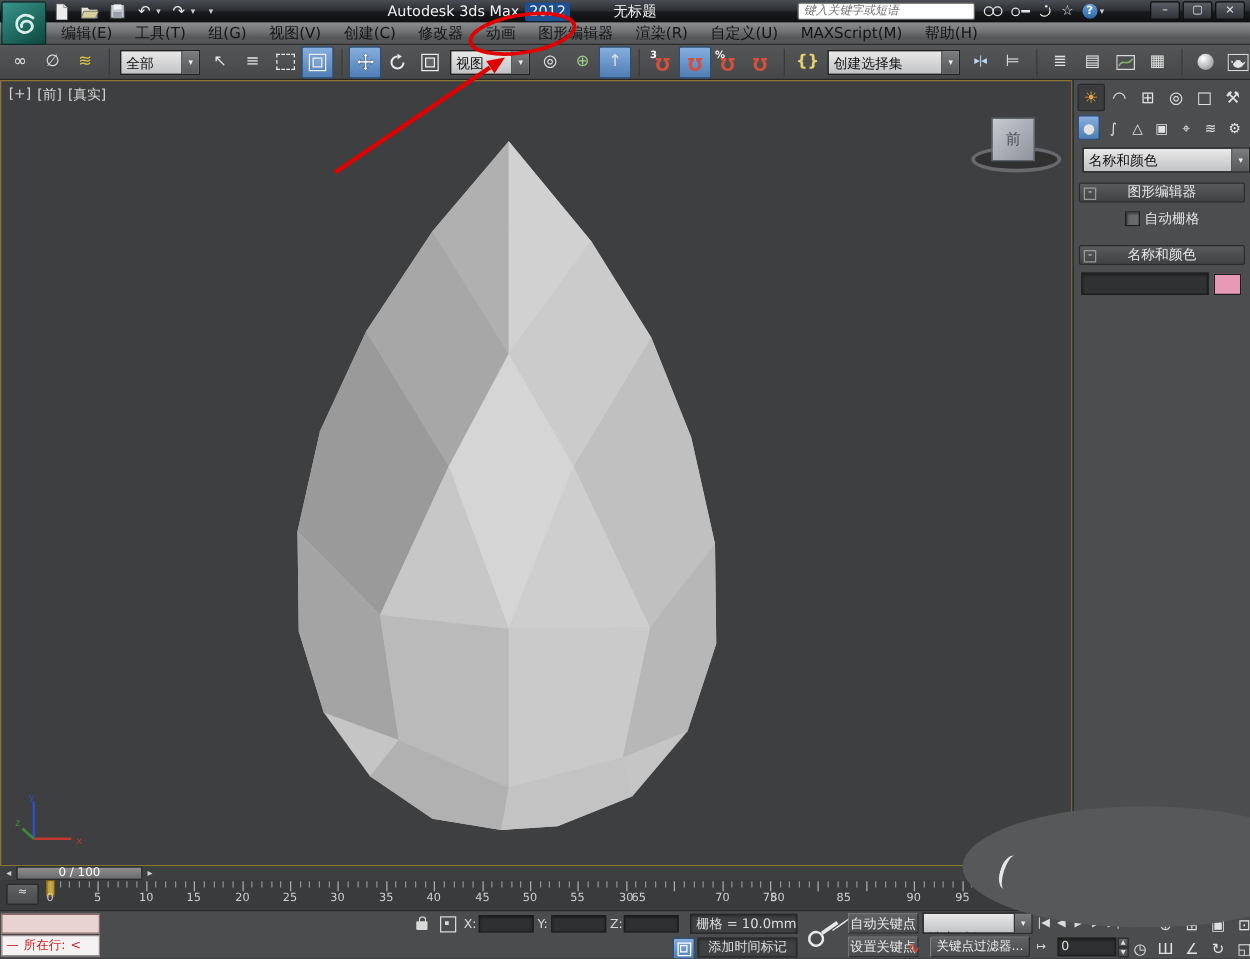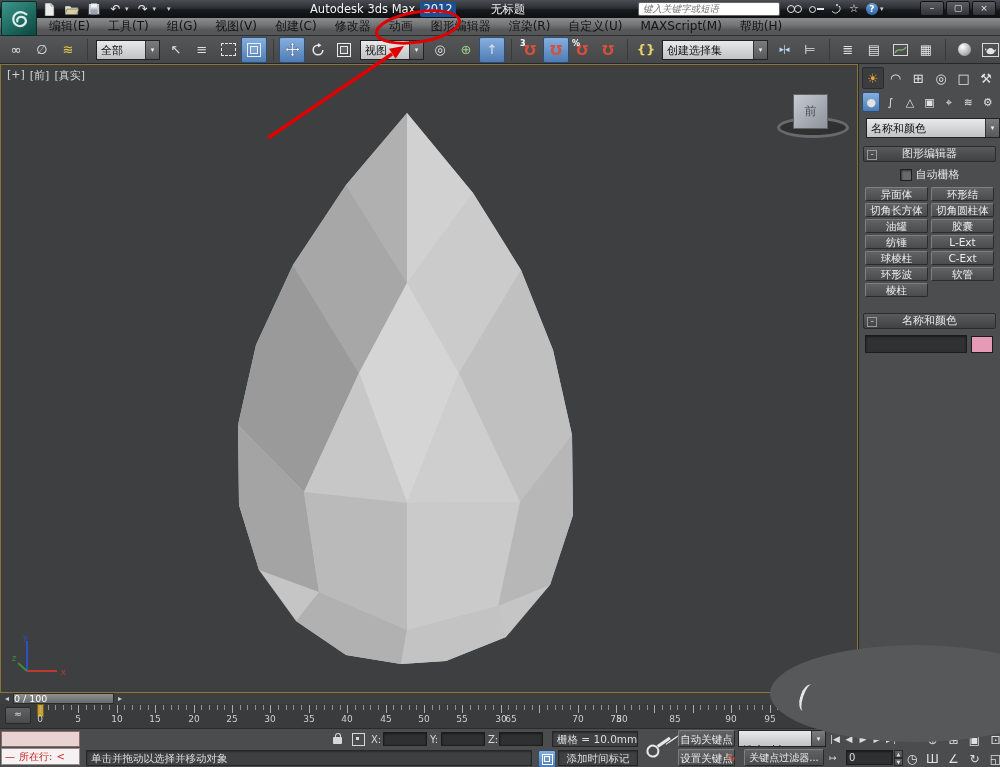--- a/index.html
+++ b/index.html
@@ -98,21 +98,21 @@
     text-align:center;line-height:12px;box-sizing:border-box;overflow:hidden;white-space:nowrap;}
   #name-row{display:flex;align-items:center;gap:4px;padding:6px 2px 0;}
   #name-input{width:96px;height:14px;background:#303132;border:1px solid #1c1c1c;color:#ddd;
     box-shadow:inset 0 1px 2px rgba(0,0,0,.5);font-family:inherit;font-size:10px;}
   #color-swatch{width:20px;height:15px;border:1px solid #1c1c1c;}
 
   
   #timeslider-row{position:absolute;left:0;top:693px;width:1000px;height:11px;background:#3d3f41;border-bottom:1px solid #2a2a2a;}
   .ts-arrow{position:absolute;top:0;width:10px;height:11px;color:#cfcfcf;font-size:8px;text-align:center;line-height:11px;}
   #ts-box{position:absolute;left:13px;top:0;width:101px;height:11px;background:linear-gradient(#8f8f90,#696a6b);
-    border:1px solid #2a2a2a;box-sizing:border-box;color:#fff;font-size:9.5px;line-height:9px;}
+    border:1px solid #2a2a2a;box-sizing:border-box;color:#fff;font-size:9.5px;text-align:center;line-height:9px;}
   #ruler{position:absolute;left:0;top:704px;width:1000px;height:24px;background:#3a3b3d;border-bottom:1px solid #262626;}
   .tick{position:absolute;top:1px;width:1px;height:5px;background:#909090;}
   .tick.major{height:8px;background:#ababab;}
   .rlabel{position:absolute;top:10px;font-size:9px;color:#cfcfcf;transform:translateX(-50%);}
   #frame-marker{position:absolute;left:37px;top:0;width:7px;height:13px;background:#c9a22b;border:1px solid #7a5f14;box-sizing:border-box;}
   #mini-curve-btn{position:absolute;left:5px;top:3px;width:24px;height:15px;background:linear-gradient(#606163,#4a4b4d);
     border:1px solid #2a2a2a;border-radius:2px;color:#e0e0e0;font-size:9px;text-align:center;line-height:13px;}
 
   
   #statusbar{position:absolute;left:0;top:728px;width:1000px;height:39px;background:#4a4c4e;border-top:1px solid #2b2b2b;}
@@ -439,36 +439,20 @@
     </div>
     <div class="rollout">
       <div class="rollout-header">
         <span class="rollout-minus">-</span>
         <span>图形编辑器</span>
       </div>
       <div class="autogrid-row">
         <span class="checkbox"></span>
         <span>自动栅格</span>
       </div>
-      <div id="obj-buttons">
-          <div class="obj-btn">异面体</div>
-          <div class="obj-btn">环形结</div>
-          <div class="obj-btn">切角长方体</div>
-          <div class="obj-btn">切角圆柱体</div>
-          <div class="obj-btn">油罐</div>
-          <div class="obj-btn">胶囊</div>
-          <div class="obj-btn">纺锤</div>
-          <div class="obj-btn">L-Ext</div>
-          <div class="obj-btn">球棱柱</div>
-          <div class="obj-btn">C-Ext</div>
-          <div class="obj-btn">环形波</div>
-          <div class="obj-btn">软管</div>
-          <div class="obj-btn">棱柱</div>
-          <div style="width:63px"></div>
-        </div>
     </div>
     <div class="rollout" style="margin-top:14px">
       <div class="rollout-header">
         <span class="rollout-minus">-</span>
         <span>名称和颜色</span>
       </div>
       <div id="name-row">
         <input id="name-input" value="" style="">
         <span id="color-swatch" style="background: rgb(231, 154, 181);"></span>
       </div>
@@ -621,21 +605,20 @@
 
     <span class="sb-label" style="left:371px;top:5px">X:</span>
     <input class="sb-field" style="left: 383px; top: 3px; width: 44px;" value="">
     <span class="sb-label" style="left:430px;top:5px">Y:</span>
     <input class="sb-field" style="left: 441px; top: 3px; width: 44px;" value="">
     <span class="sb-label" style="left:488px;top:5px">Z:</span>
     <input class="sb-field" style="left: 499px; top: 3px; width: 44px;" value="">
 
     <div class="sb-box" style="left:552px;top:2px;width:86px;height:16px;text-align:center">栅格 = 10.0mm</div>
 
-    <div class="sb-box" style="left:86px;top:21px;width:446px;height:16px">单击并拖动以选择并移动对象</div>
     <span class="blue-sq" style="left:538px;top:21px">
         <span class="mini-nested"></span>
       </span>
     <div class="sb-box" style="left:558px;top:21px;width:80px;height:16px;text-align:center">添加时间标记</div>
 
     <span class="bigkey" style="left:644px;top:8px"></span>
     <div class="sb-btn" style="left:678px;top:1px;width:57px;height:17px;line-height:16px">自动关键点</div>
     <div class="sb-btn" style="left:678px;top:20px;width:57px;height:17px;line-height:16px">设置关键点</div>
 
     <div class="dd" style="position:absolute;left:738px;top:1px;width:86px;height:15px;margin:0">

